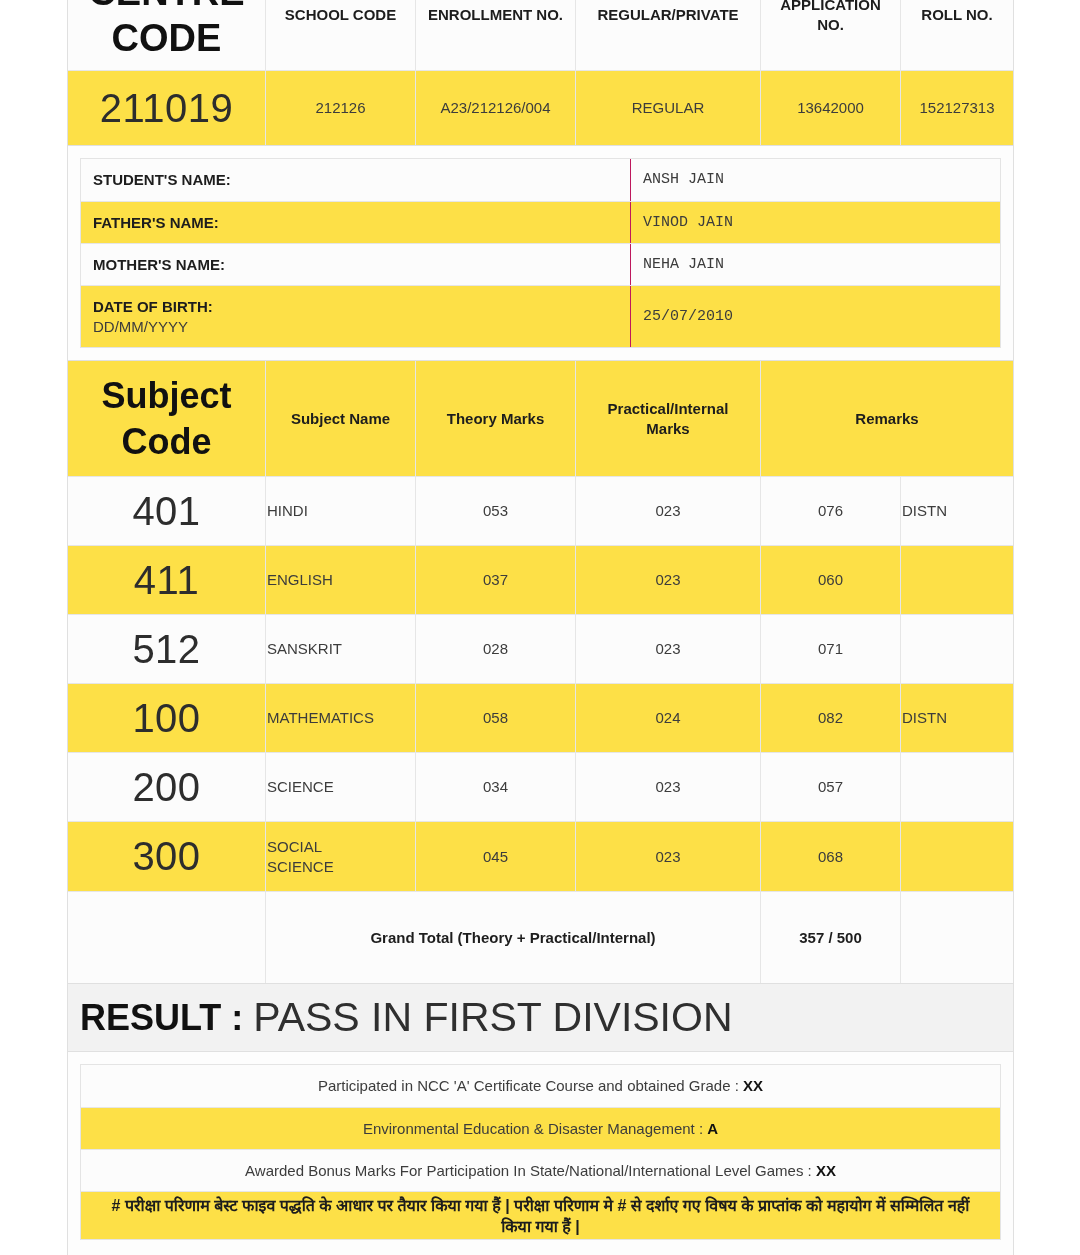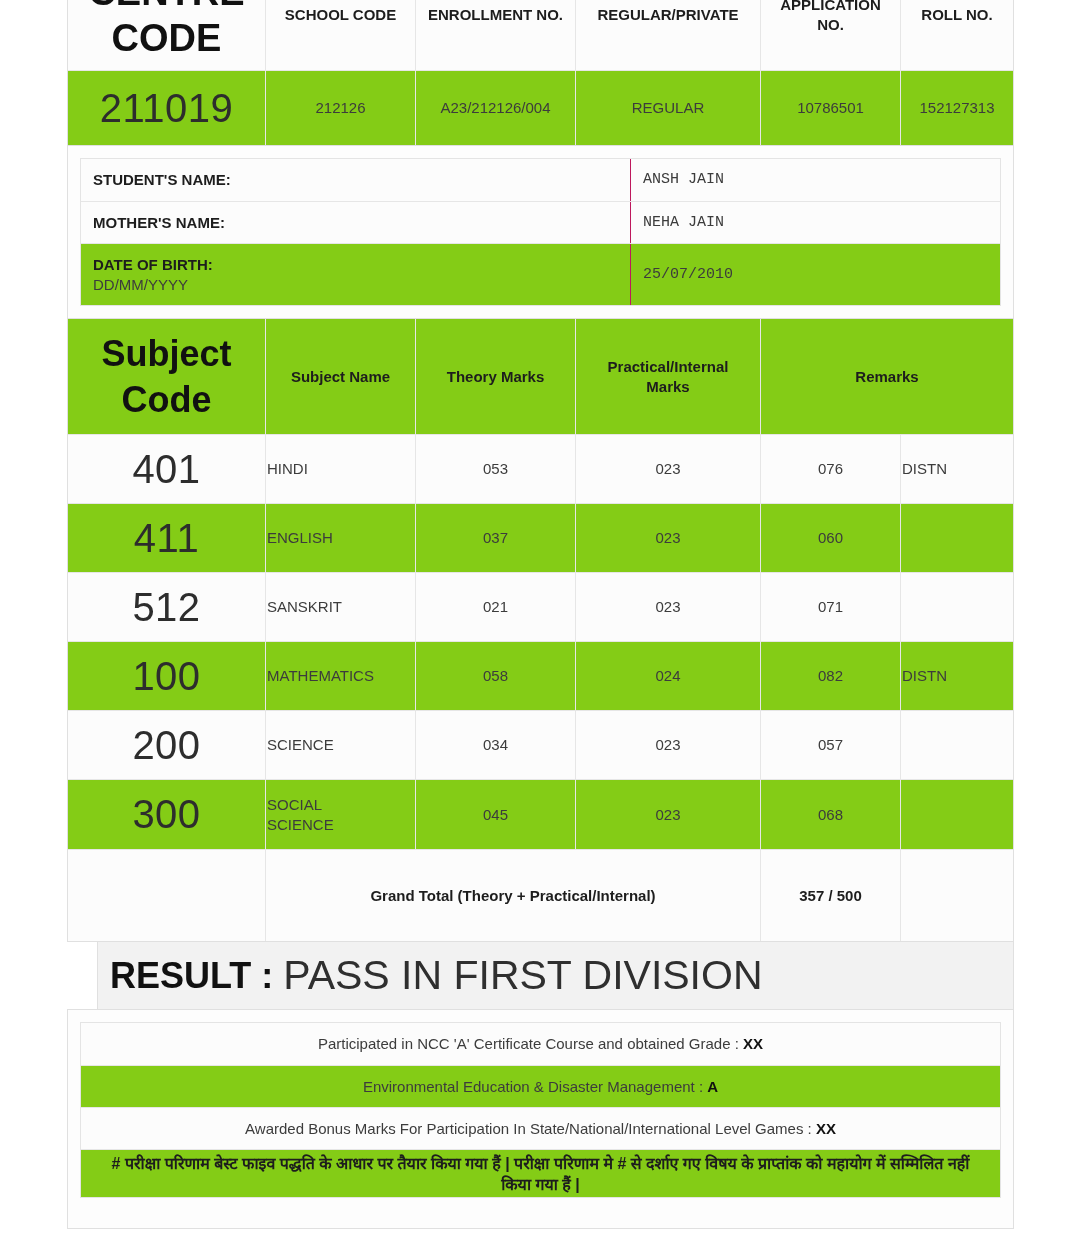--- a/index.html
+++ b/index.html
@@ -19,21 +19,21 @@
   .cell + .cell{border-left:1px solid #e6e6e6;}
   .c1{width:197px;flex:none;}
   .c2{width:150px;flex:none;}
   .c3{width:160px;flex:none;}
   .c4{width:185px;flex:none;}
   .c5{width:140px;flex:none;}
   .c6{flex:1;}
   .cspan3{width:495px;flex:none;}
 
   .row-white{background:#fcfcfc;}
-  .row-gray{background:#84cc16;}
+  .row-gray{background:#fde047;}
 
   .h110{height:110px;} .h75{height:75px;} .h115{height:115px;}
   .h69{height:69px;} .h70{height:70px;} .h92{height:92px;} .h42{height:42px;}
   .h62{height:62px;} .h64{height:48px;}
 
   .bold15{font-weight:bold;font-size:15px;color:#1d1d1d;line-height:20px;}
   .reg15{font-weight:normal;font-size:15px;color:#3c3c3c;line-height:20px;}
   .bighead{font-weight:bold;font-size:38px;line-height:46px;color:#111111;}
   .bignum{font-weight:normal;font-size:40px;color:#2d2d2d;letter-spacing:0.5px;}
 
@@ -41,21 +41,21 @@
   .name-text{display:block;max-width:95px;}
 
   
   .inner-table{margin:12px;border:1px solid #e4e4e4;box-sizing:border-box;background:transparent;}
   .info-label{width:549px;flex:none;display:flex;flex-direction:column;justify-content:center;
               align-items:flex-start;box-sizing:border-box;padding:4px 12px;text-align:left;}
   .info-value{flex:1;display:flex;align-items:center;box-sizing:border-box;
               padding:4px 12px;border-left:1px solid #be185d;text-align:left;font-family:Liberation Mono, monospace;}
 
   .result-band{height:69px;display:flex;align-items:center;background:#f2f2f2;
-               padding-left:12px;box-sizing:border-box;margin-left:30px;}
+               padding-left:12px;box-sizing:border-box;}
   .result-bold{font-weight:bold;font-size:36px;color:#111111;white-space:pre;}
   .result-text{font-weight:normal;font-size:41px;color:#2f2f2f;}
 
   .note-row{display:flex;align-items:center;justify-content:center;text-align:center;
             box-sizing:border-box;padding:4px 16px;}
   .note-row + .note-row{border-top:1px solid #e6e6e6;}
   .note-val{font-weight:bold;color:#111111;white-space:pre;}
   .hindi{font-weight:bold;font-size:16px;line-height:21px;color:#1d1d1d;padding:8px 20px;}
   .footer-wrap{min-height:220px;}
 </style>
@@ -71,30 +71,34 @@
       <div class="cell c3 bold15">ENROLLMENT NO.</div>
       <div class="cell c4 bold15">REGULAR/PRIVATE</div>
       <div class="cell c5 bold15">APPLICATION NO.</div>
       <div class="cell c6 bold15">ROLL NO.</div>
     </div>
     <div class="row row-gray h75">
       <div class="cell c1 bignum">211019</div>
       <div class="cell c2 reg15">212126</div>
       <div class="cell c3 reg15">A23/212126/004</div>
       <div class="cell c4 reg15">REGULAR</div>
-      <div class="cell c5 reg15">10786501</div>
+      <div class="cell c5 reg15">13642000</div>
       <div class="cell c6 reg15">152127313</div>
     </div>
   </div>
 
   <div class="section">
     <div class="inner-table">
       <div class="row row-white h42">
         <div class="info-label bold15">STUDENT'S NAME:</div>
         <div class="info-value reg15">ANSH JAIN</div>
+      </div>
+      <div class="row row-gray h42">
+        <div class="info-label bold15">FATHER'S NAME:</div>
+        <div class="info-value reg15">VINOD JAIN</div>
       </div>
       <div class="row row-white h42">
         <div class="info-label bold15">MOTHER'S NAME:</div>
         <div class="info-value reg15">NEHA JAIN</div>
       </div>
       <div class="row row-gray h62">
         <div class="info-label">
           <span class="bold15">DATE OF BIRTH:</span>
           <span class="reg15">DD/MM/YYYY</span>
         </div>
@@ -132,21 +136,21 @@
       <div class="cell c4 reg15">023</div>
       <div class="cell c5 reg15">060</div>
       <div class="cell c6 reg15 left"></div>
     </div>
 
     <div class="row row-white h69">
       <div class="cell c1 bignum">512</div>
       <div class="cell c2 reg15 left">
           <span class="name-text">SANSKRIT</span>
         </div>
-      <div class="cell c3 reg15">021</div>
+      <div class="cell c3 reg15">028</div>
       <div class="cell c4 reg15">023</div>
       <div class="cell c5 reg15">071</div>
       <div class="cell c6 reg15 left"></div>
     </div>
 
     <div class="row row-gray h69">
       <div class="cell c1 bignum">100</div>
       <div class="cell c2 reg15 left">
           <span class="name-text">MATHEMATICS</span>
         </div>

